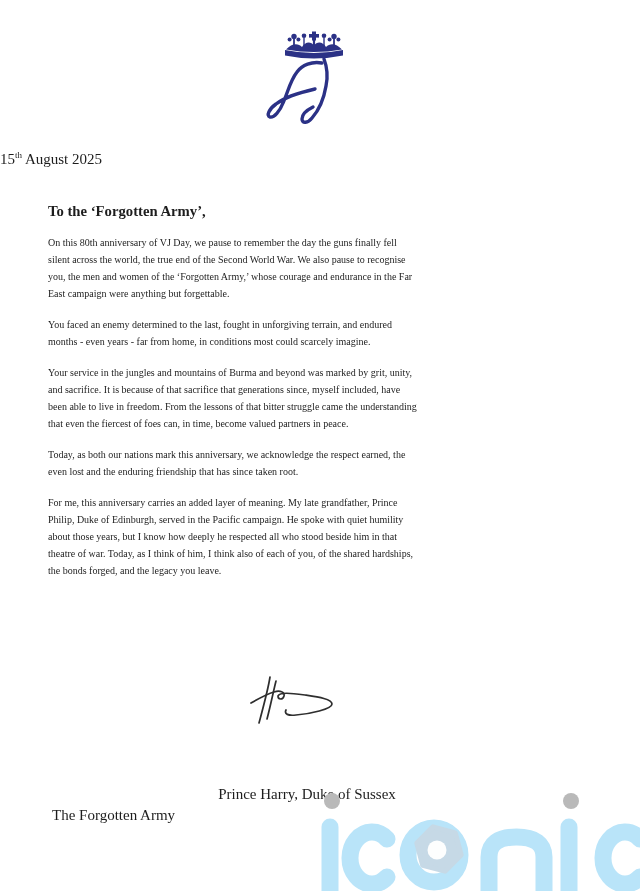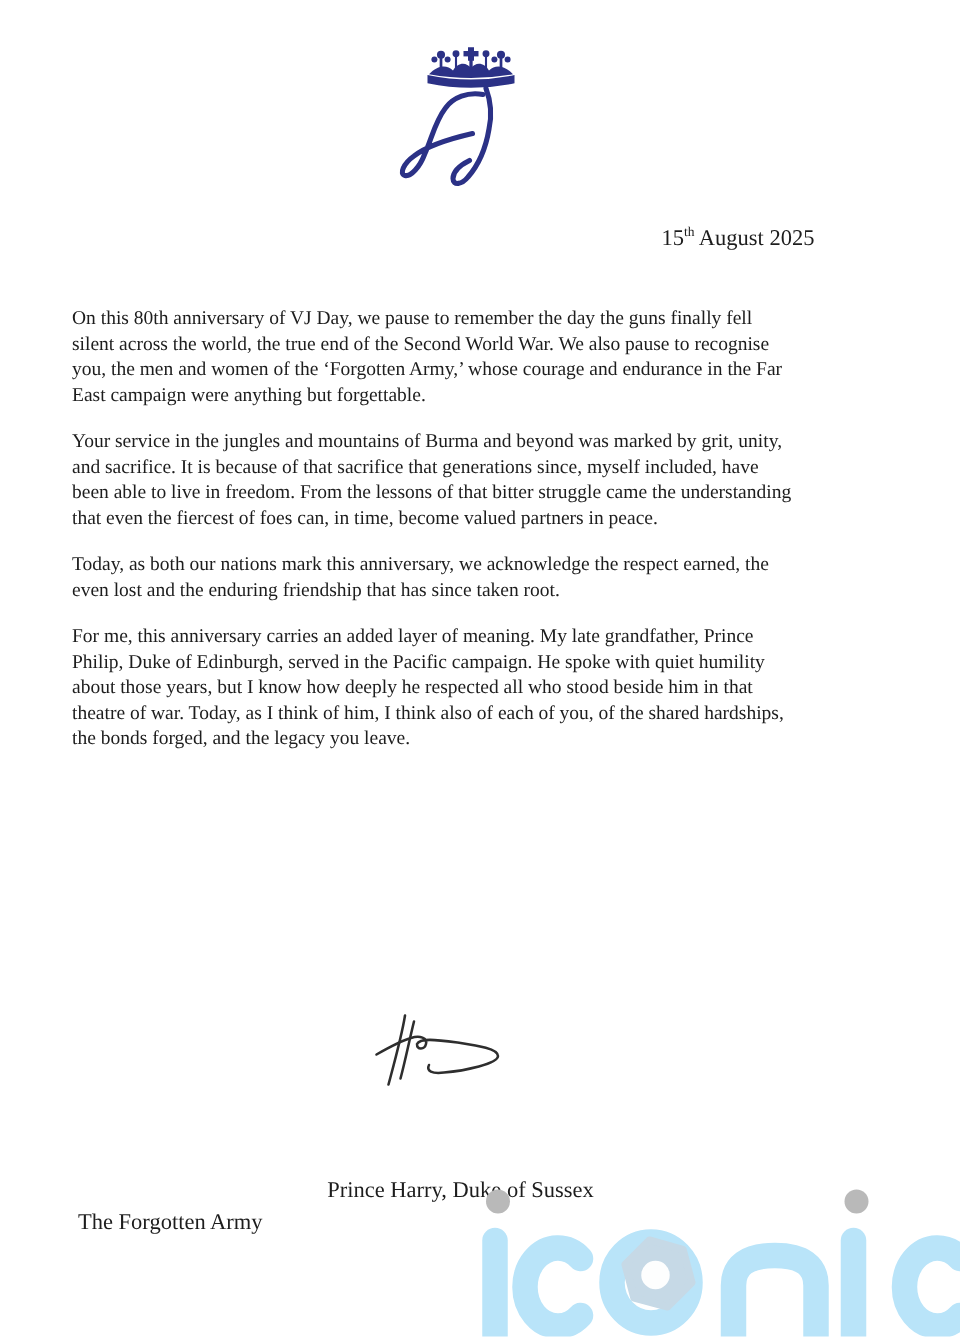--- a/index.html
+++ b/index.html
@@ -2,25 +2,25 @@
 <html><head>
 <meta charset="utf-8">
 <style>
   html,body{margin:0;padding:0;}
   body{
     width:640px;height:891px;overflow:hidden;background:#ffffff;
     font-family:"Liberation Serif","DejaVu Serif",serif;color:#1d1d1d;
   }
   .page{position:relative;width:640px;height:891px;overflow:hidden;background:#ffffff;}
   .monogram{position:absolute;left:252px;top:30px;}
-  .date-line{position:absolute;top:151px;left:0;right:97px;text-align:right;font-size:15px;color:#1d1d1d;}
+  .date-line{position:absolute;top:151px;left:0;right:97px;font-size:15px;color:#1d1d1d;}
   .date-line sup{font-size:9px;line-height:0;}
   .body-text{position:absolute;left:48px;top:203px;width:548px;}
   .salutation{font-weight:bold;font-size:14.7px;line-height:17px;margin:0 0 14px 0;}
-  .para{font-size:13px;line-height:17px;margin:0 0 14px 0;white-space:pre-line;}
+  .para{font-size:10px;line-height:17px;margin:0 0 14px 0;white-space:pre-line;}
   .sig{position:absolute;left:240px;top:668px;}
   .signoff{position:absolute;top:786px;left:0;width:614px;text-align:center;font-size:15px;}
   .footer-line{position:absolute;left:52px;top:807px;font-size:15px;}
   .watermark{position:absolute;left:300px;top:780px;}
 </style>
 </head>
 <body>
 
 <div class="page">
 
@@ -46,24 +46,27 @@
     </g>
     <g stroke="#2b3186" stroke-width="3.4" fill="none" stroke-linecap="round">
       <path d="M70,33 C60,31 50,35 45,42 C38,51 36,62 31,73 C28,81 22,88 18,87 C14,86 17,79 24,74 C33,67 50,62 63,59"></path>
       <path d="M72,29 C75,37 76,47 74,56 C72,68 67,80 60,88 C56,93 50,94 50,89 C50,84 55,80 61,77"></path>
     </g>
   </svg>
 
   <div class="date-line"><span>15</span><sup>th</sup><span> August 2025</span></div>
 
   <div class="body-text">
+    <p class="salutation">To the ‘Forgotten Army’,</p>
     <p class="para">On this 80th anniversary of VJ Day, we pause to remember the day the guns finally fell
 silent across the world, the true end of the Second World War. We also pause to recognise
 you, the men and women of the ‘Forgotten Army,’ whose courage and endurance in the Far
 East campaign were anything but forgettable.</p>
+    <p class="para">You faced an enemy determined to the last, fought in unforgiving terrain, and endured
+months - even years - far from home, in conditions most could scarcely imagine.</p>
     <p class="para">Your service in the jungles and mountains of Burma and beyond was marked by grit, unity,
 and sacrifice. It is because of that sacrifice that generations since, myself included, have
 been able to live in freedom. From the lessons of that bitter struggle came the understanding
 that even the fiercest of foes can, in time, become valued partners in peace.</p>
     <p class="para">Today, as both our nations mark this anniversary, we acknowledge the respect earned, the
 even lost and the enduring friendship that has since taken root.</p>
     <p class="para">For me, this anniversary carries an added layer of meaning. My late grandfather, Prince
 Philip, Duke of Edinburgh, served in the Pacific campaign. He spoke with quiet humility
 about those years, but I know how deeply he respected all who stood beside him in that
 theatre of war. Today, as I think of him, I think also of each of you, of the shared hardships,

